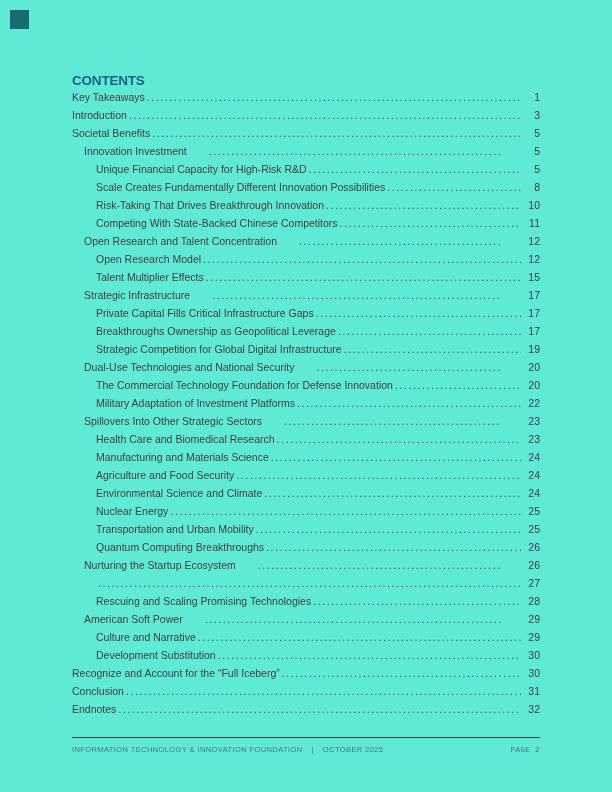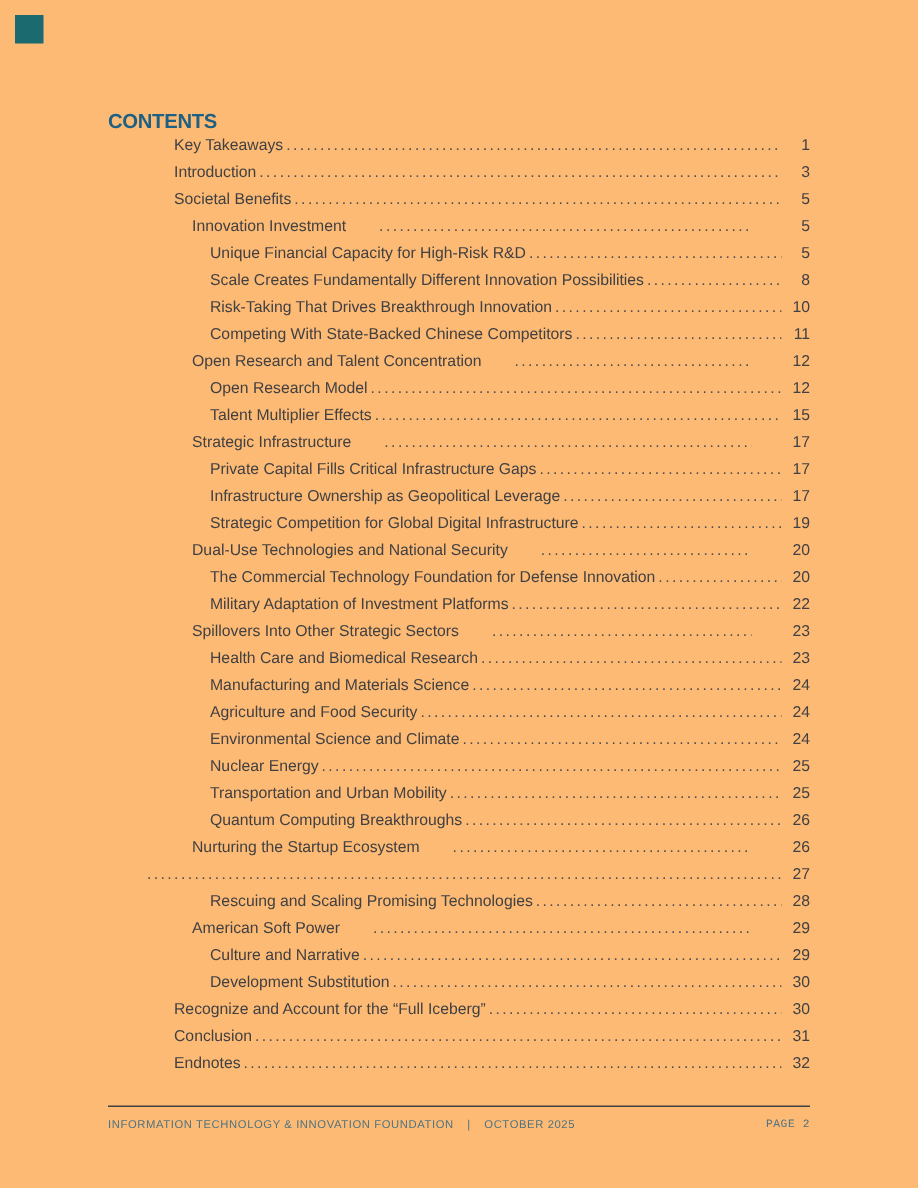--- a/index.html
+++ b/index.html
@@ -1,20 +1,20 @@
 <!DOCTYPE html>
 <html><head>
 <meta charset="utf-8">
 <style>
   html, body { margin: 0; padding: 0; background: #ffffff; }
   .page {
     position: relative;
     width: 612px;
     height: 792px;
-    background: #fdba74;
+    background: #5eead4;
     font-family: "Liberation Sans", sans-serif;
     color: #414042;
     overflow: hidden;
   }
   .corner-mark {
     position: absolute;
     left: 10px;
     top: 10px;
     width: 19px;
     height: 19px;
@@ -41,21 +41,21 @@
     display: flex;
     align-items: baseline;
     height: 18px;
     line-height: 18px;
     font-size: 10.5px;
     color: #414042;
     cursor: pointer;
   }
   .toc-row.lvl1 { padding-left: 12px; gap: 20px; }
   .toc-row.lvl2 { padding-left: 24px; justify-content: center; }
-  .toc-title { white-space: nowrap; margin-left: 44px; }
+  .toc-title { white-space: nowrap; }
   .leader {
     flex: 1 1 auto;
     overflow: hidden;
     white-space: nowrap;
     margin: 0 4px 0 2px;
     color: #4d4d4f;
   }
   .leader::after {
     content: "..............................................................................................................................................................";
     letter-spacing: 1.6px;
@@ -155,21 +155,21 @@
         <span class="toc-title">Strategic Infrastructure</span>
         <span class="leader"></span>
         <span class="toc-page">17</span>
       </div>
       <div class="toc-row lvl2">
         <span class="toc-title">Private Capital Fills Critical Infrastructure Gaps</span>
         <span class="leader"></span>
         <span class="toc-page">17</span>
       </div>
       <div class="toc-row lvl2">
-        <span class="toc-title">Infrastructure Ownership as Geopolitical Leverage</span>
+        <span class="toc-title">Breakthroughs Ownership as Geopolitical Leverage</span>
         <span class="leader"></span>
         <span class="toc-page">17</span>
       </div>
       <div class="toc-row lvl2">
         <span class="toc-title">Strategic Competition for Global Digital Infrastructure</span>
         <span class="leader"></span>
         <span class="toc-page">19</span>
       </div>
       <div class="toc-row lvl1">
         <span class="toc-title">Dual-Use Technologies and National Security</span>

